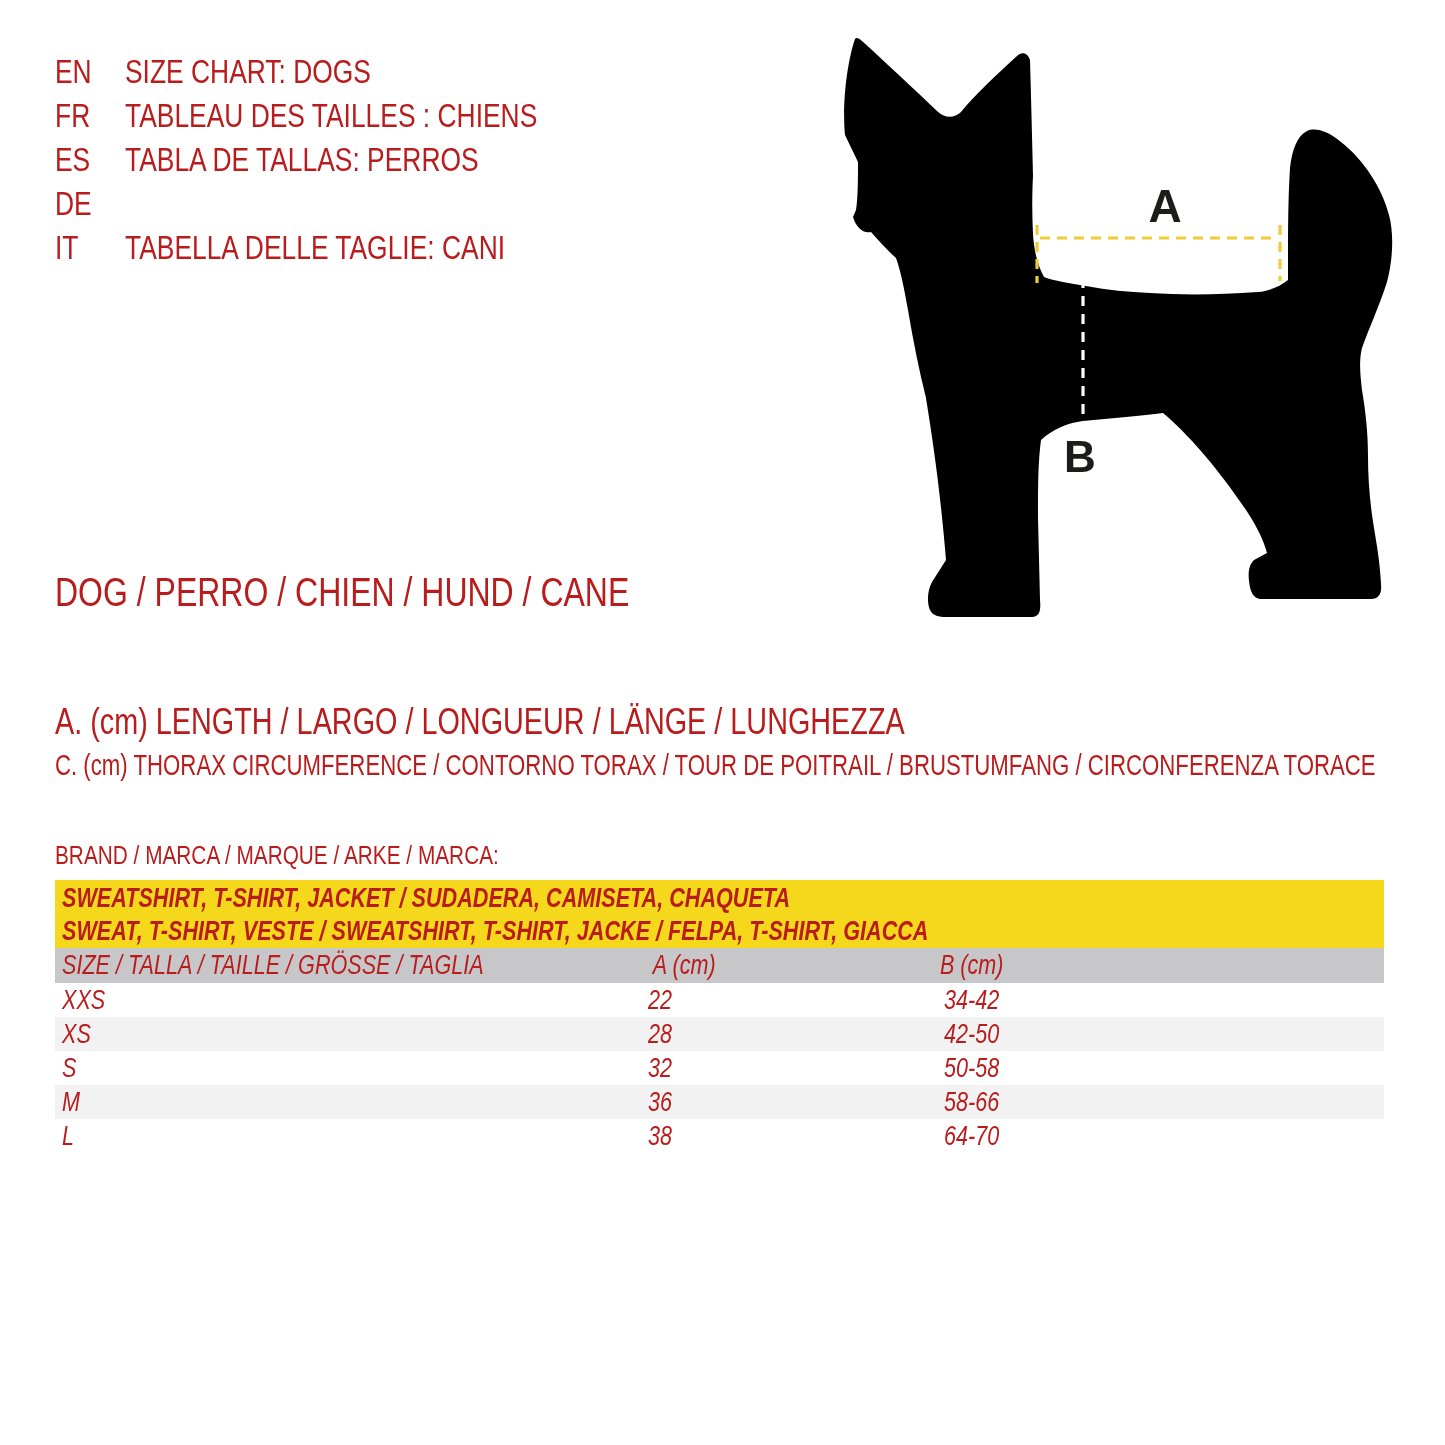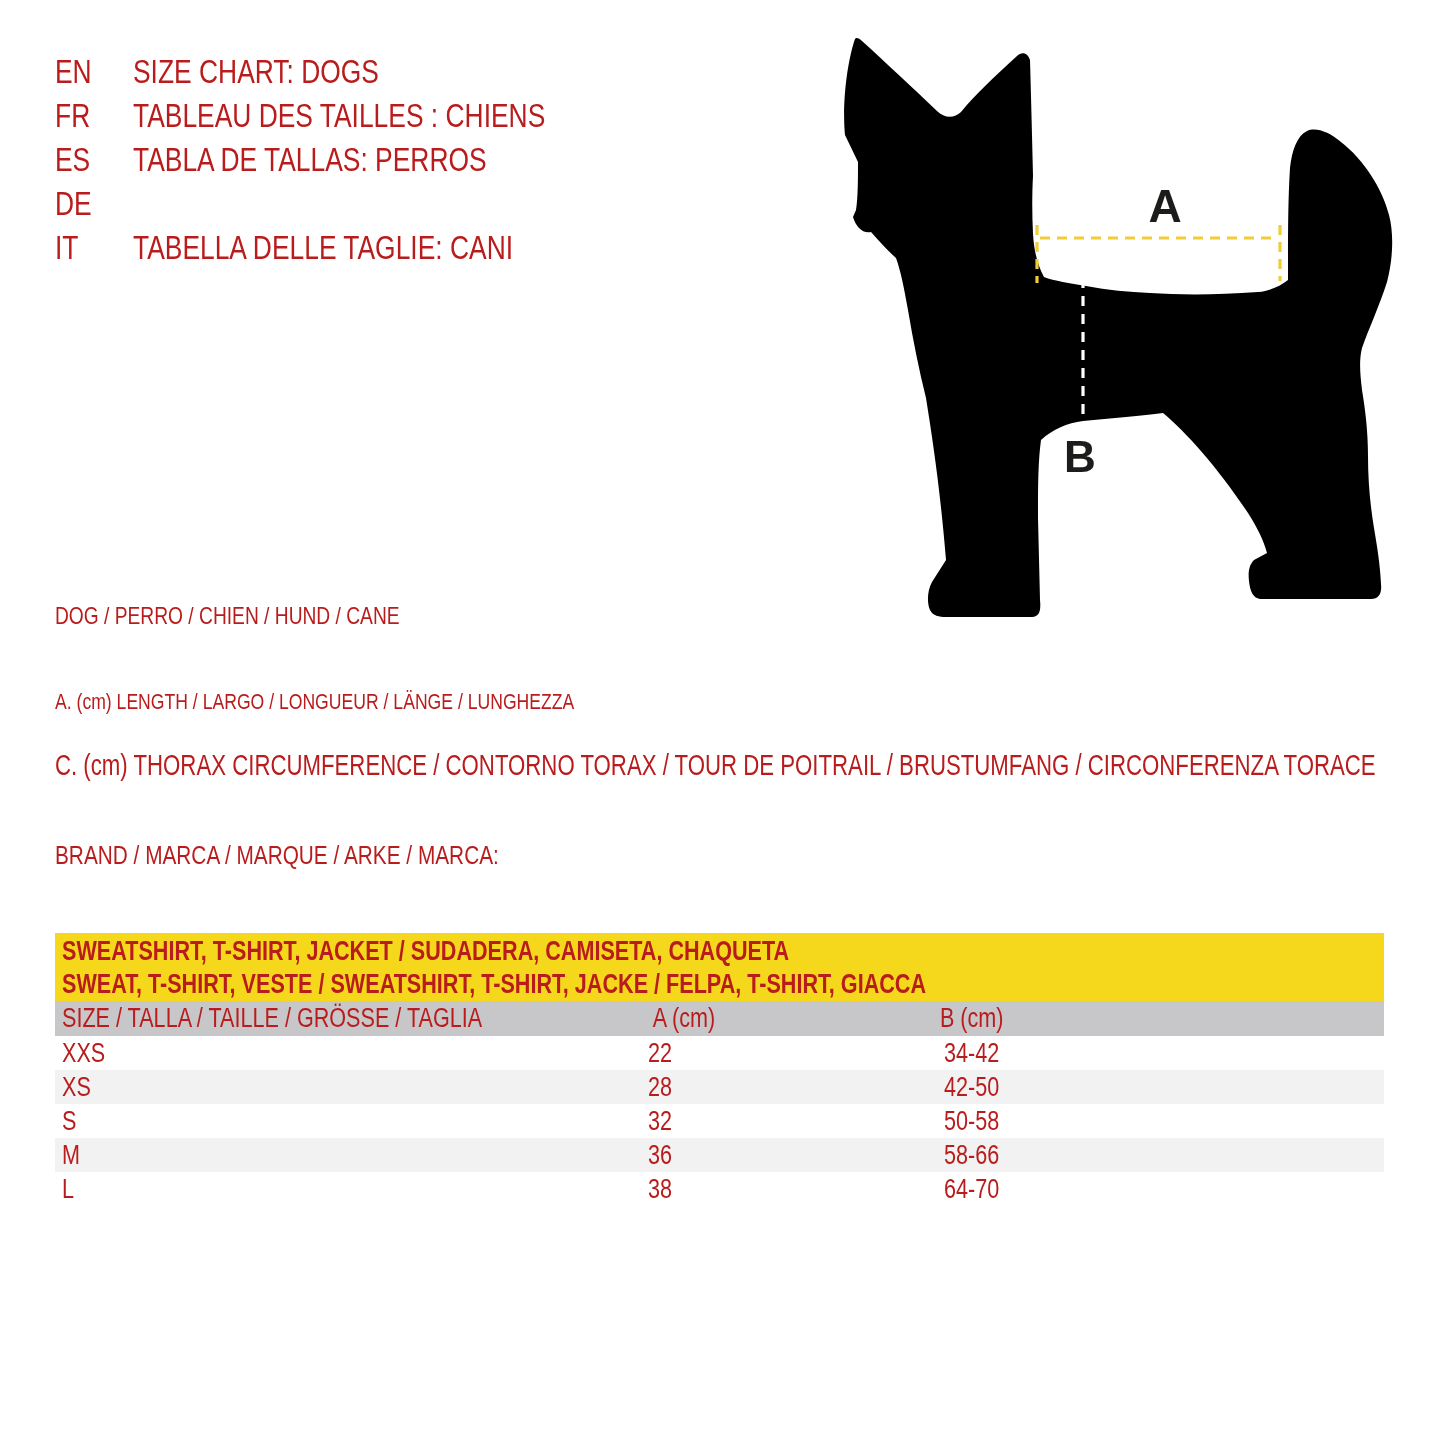--- a/index.html
+++ b/index.html
@@ -9,33 +9,33 @@
   }
   
   .cn  { display:inline-block; transform:scaleX(0.80); transform-origin:0 50%; white-space:nowrap; }
   .cnt { display:inline-block; transform:scaleX(0.74); transform-origin:0 50%; white-space:nowrap; }
   .cnc { display:inline-block; transform:scaleX(0.80); transform-origin:50% 50%; white-space:nowrap; }
 
   
   .lang-block { position:absolute; left:55px; top:50px; }
   .lang-row  { display:flex; height:44px; line-height:44px; font-size:33px; }
   .lang-code { width:70px; flex:0 0 70px; }
-  .lang-title{ flex:1;margin-left:8px; }
+  .lang-title{ flex:1; }
 
   
   .dog-svg { position:absolute; left:820px; top:10px; width:600px; height:630px; }
 
   
-  .dog-caption { position:absolute; left:55px; top:575px; height:34px; line-height:34px; font-size:24px;margin-top:24px; }
-  .note-1 { position:absolute; left:55px; top:686px; height:32px; line-height:32px; font-size:22px;text-decoration:underline; }
+  .dog-caption { position:absolute; left:55px; top:575px; height:34px; line-height:34px; font-size:40px; }
+  .note-1 { position:absolute; left:55px; top:706px; height:32px; line-height:32px; font-size:36px;text-decoration:underline; }
   .note-2 { position:absolute; left:55px; top:749px; height:32px; line-height:32px; font-size:30px; }
   .brand-line { position:absolute; left:55px; top:839px; height:32px; line-height:32px; font-size:26px; }
 
   
-  .size-table { position:absolute; left:55px; top:933px; width:1329px; }
+  .size-table { position:absolute; left:55px; top:880px; width:1329px;font-style:italic; }
   .banner { background:#F5D81C; padding:2px 0 0 7px; }
   .banner div { height:33px; line-height:33px; font-size:27px; font-weight:bold; }
   .thead { position:relative; background:#C7C7C9; height:35px; line-height:35px; font-size:27px; }
   .trow  { position:relative; height:34px; line-height:34px; font-size:27px; background:#ffffff; }
   .tbody .trow:nth-child(2), .tbody .trow:nth-child(4) { background:#F2F2F2; }
   .c-size { position:absolute; left:7px; top:0; }
   .c-a { position:absolute; left:590px; width:200px; top:0; text-align:left; }
   .c-b { position:absolute; left:812px; width:210px; top:0; text-align:center; }
 </style>
 </head>

